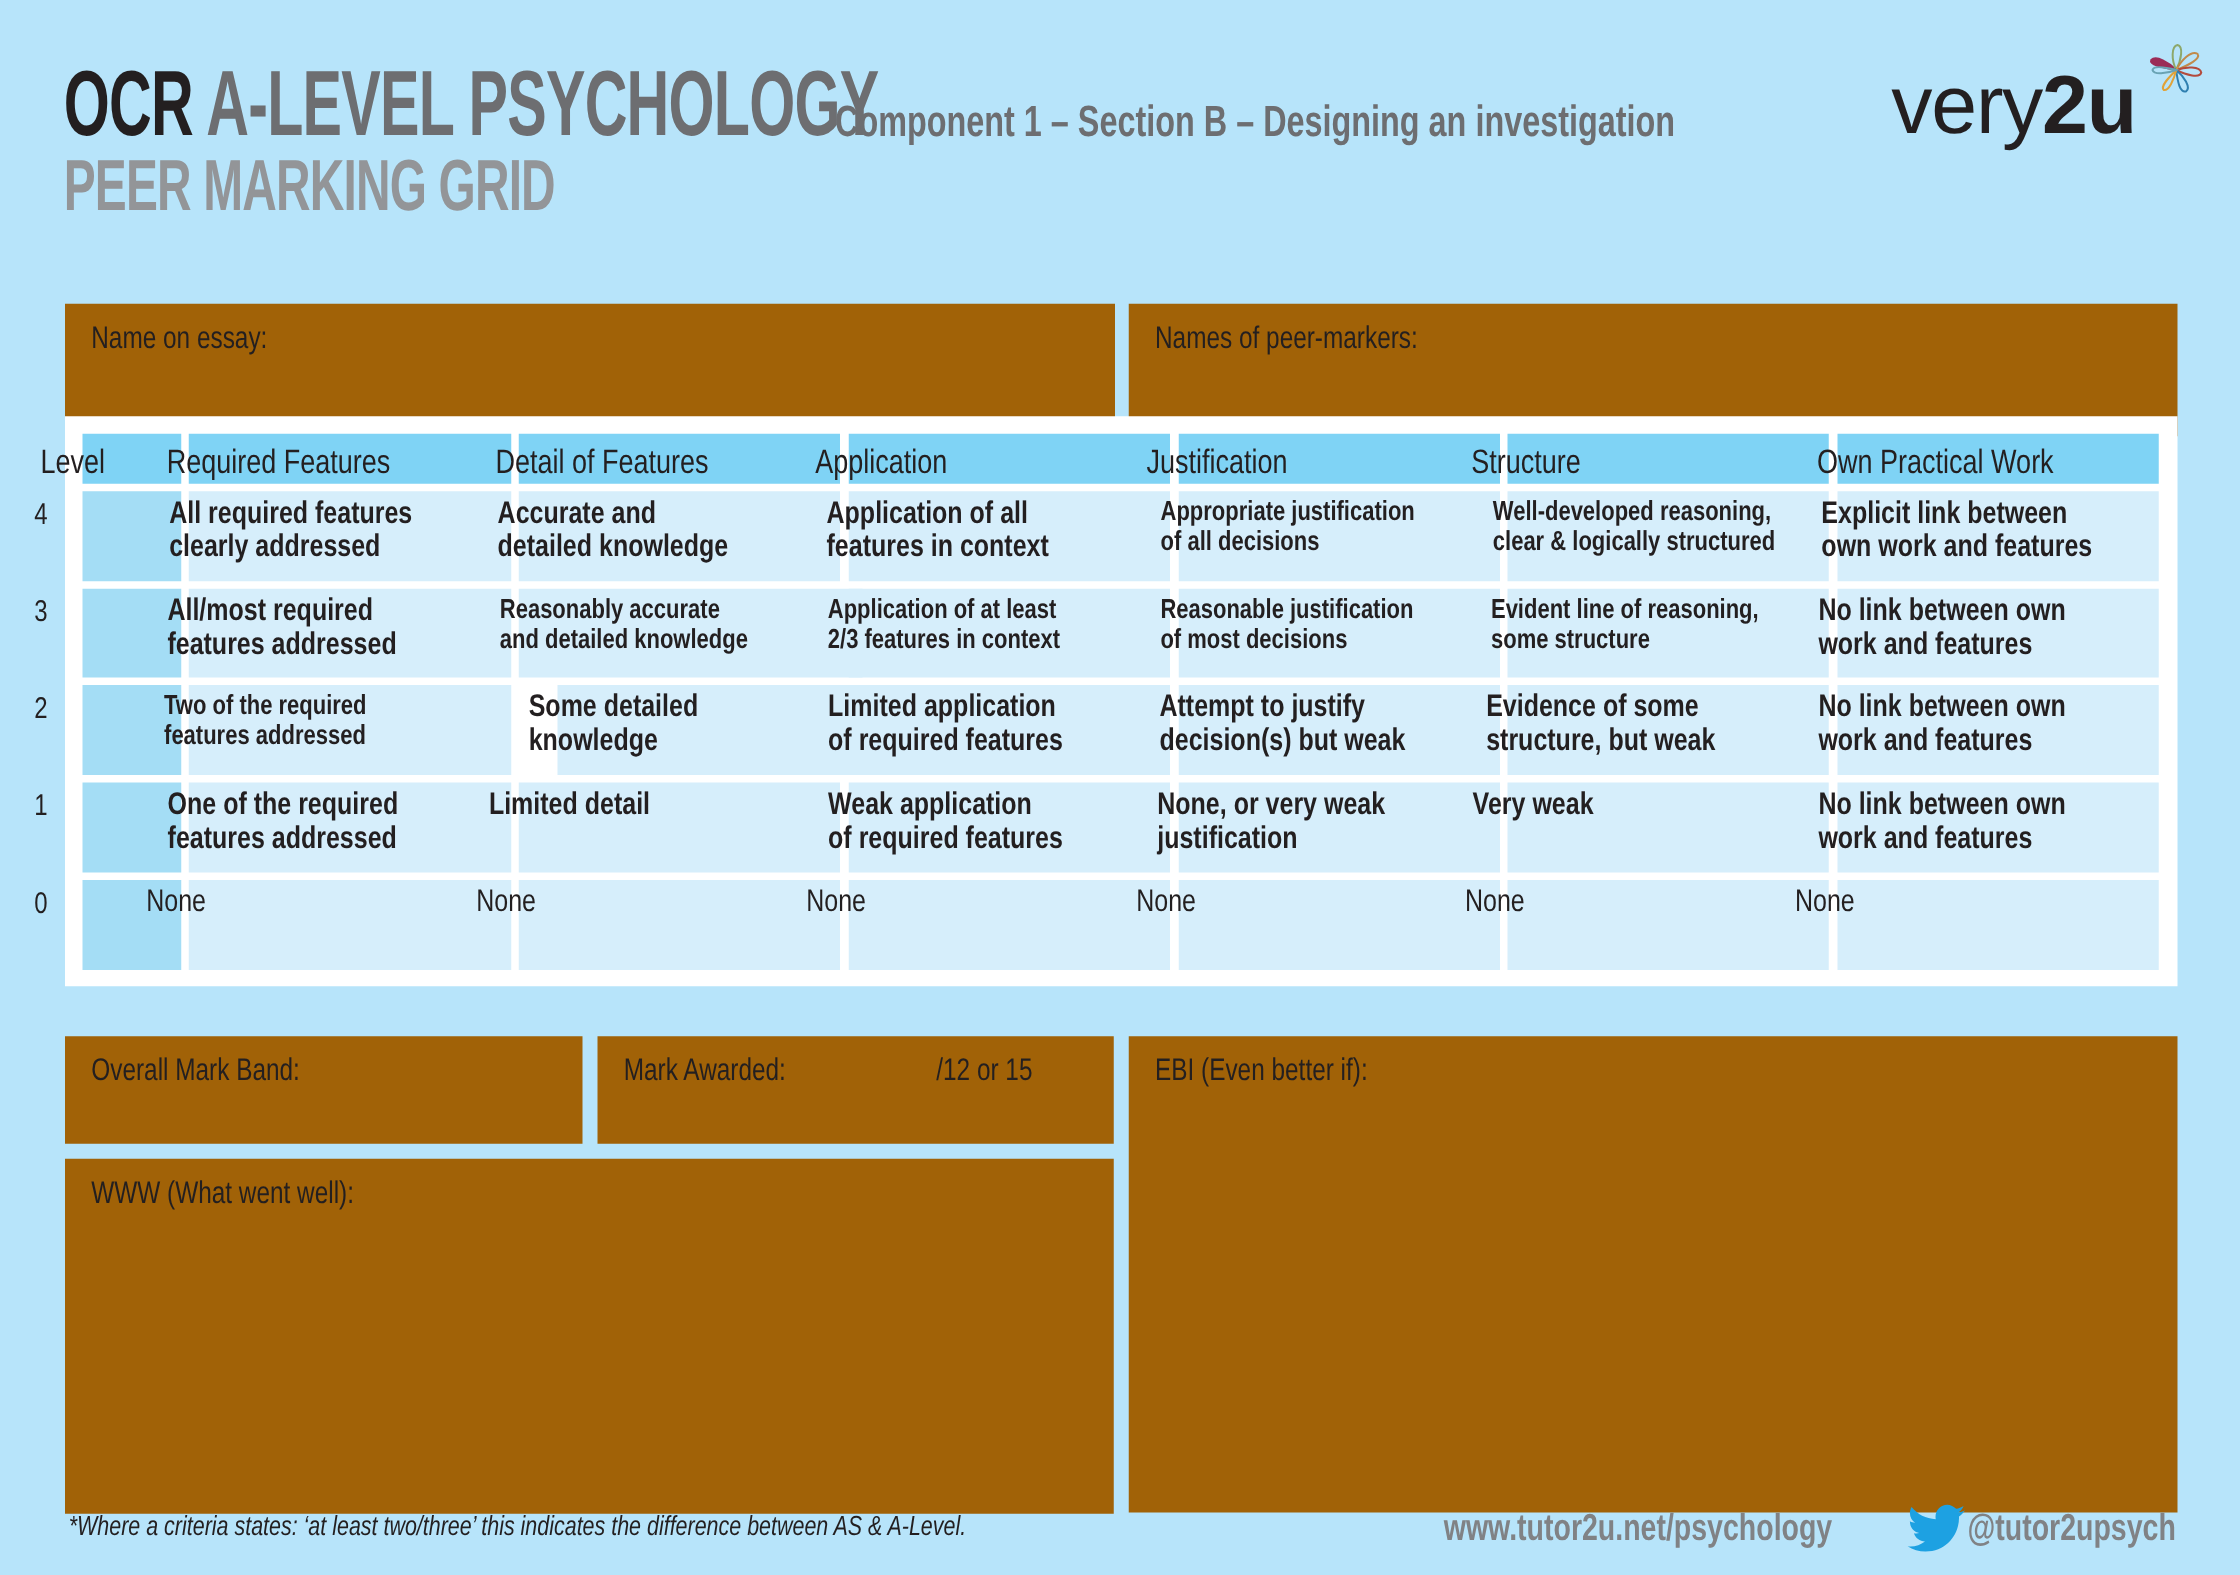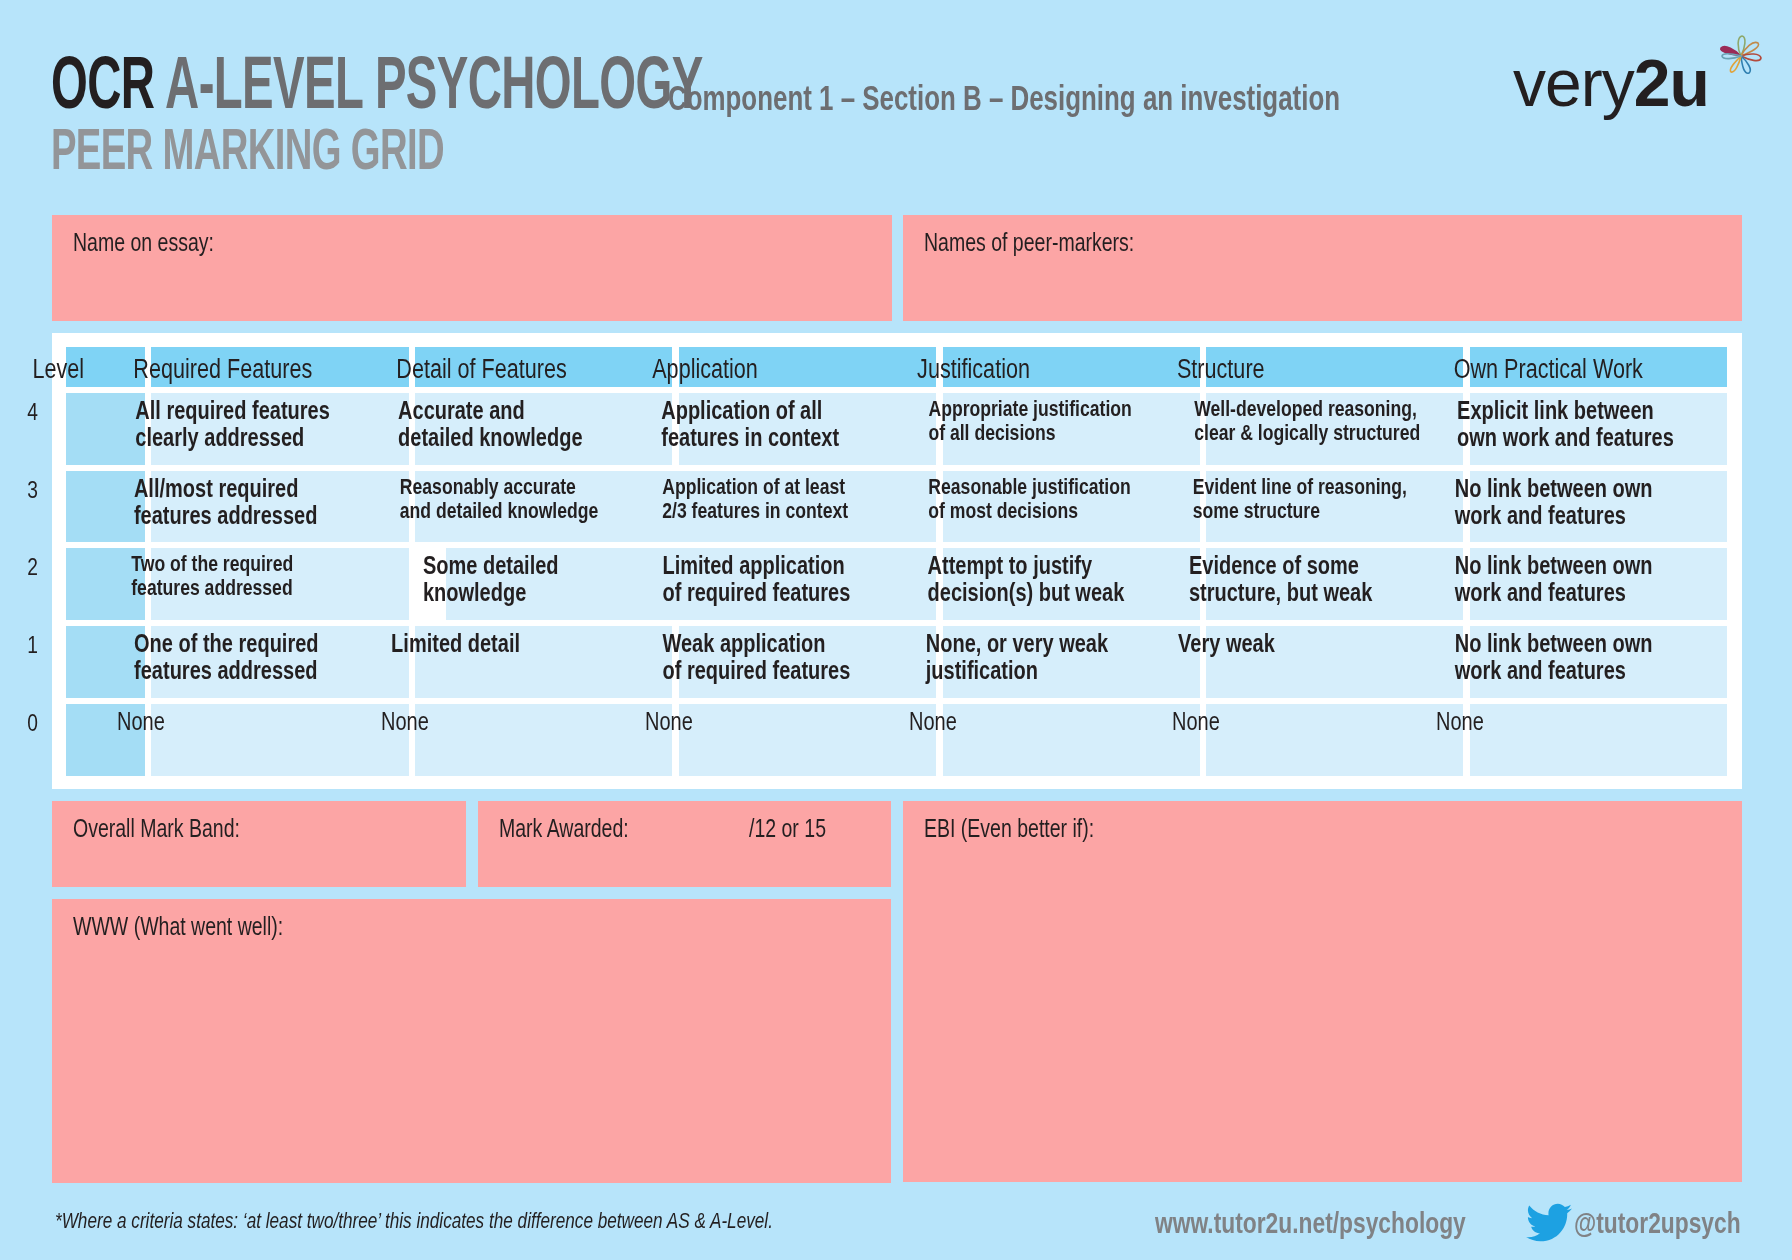--- a/index.html
+++ b/index.html
@@ -13,21 +13,21 @@
   .title-ocr { color: #231f20; }
   .title-rest { color: #6d6e71; }
   .subtitle { left: 668px; top: 80px; font-weight: bold; font-size: 35px; line-height: 36px; color: #6d6e71; transform: scaleX(0.74); transform-origin: left top; white-space: nowrap; }
   .peer { left: 51px; top: 120px; font-weight: bold; font-size: 58px; line-height: 58px; color: #939598; transform: scaleX(0.66); transform-origin: left top; white-space: nowrap; letter-spacing: -1px; }
 
   .logo { left: 1513px; top: 48px; font-weight: bold; font-size: 66px; line-height: 70px; color: #231f20; letter-spacing: -1px; white-space: nowrap; }
   .logo .thin { font-weight: normal; }
   .flower { left: 1718px; top: 34px; width: 46px; height: 44px; }
 
   
-  .box { background: #fca5a5; }
+  .box { background: #a16207; margin-top: 28px; }
   .box-label { position: absolute; left: 21px; top: 12px; font-size: 25px; line-height: 30px; transform: scaleX(0.78); transform-origin: left top; white-space: nowrap; color: #231f20; }
 
   
   .table-panel { left: 52px; top: 333px; width: 1690px; height: 456px; background: #fff; }
   .cell { position: absolute; text-align: center; overflow: visible; }
   .cell.hdr { background: #7fd3f5; }
   .cell.lvl { background: #a4ddf5; }
   .cell.body { background: #d6eefb; }
   .cell .txt { position: absolute; left: -40px; right: -40px; top: 6px; text-align: left; }
   .cell .txt span { display: inline-block; transform: scaleX(0.8); transform-origin: center top; white-space: pre-line; }

